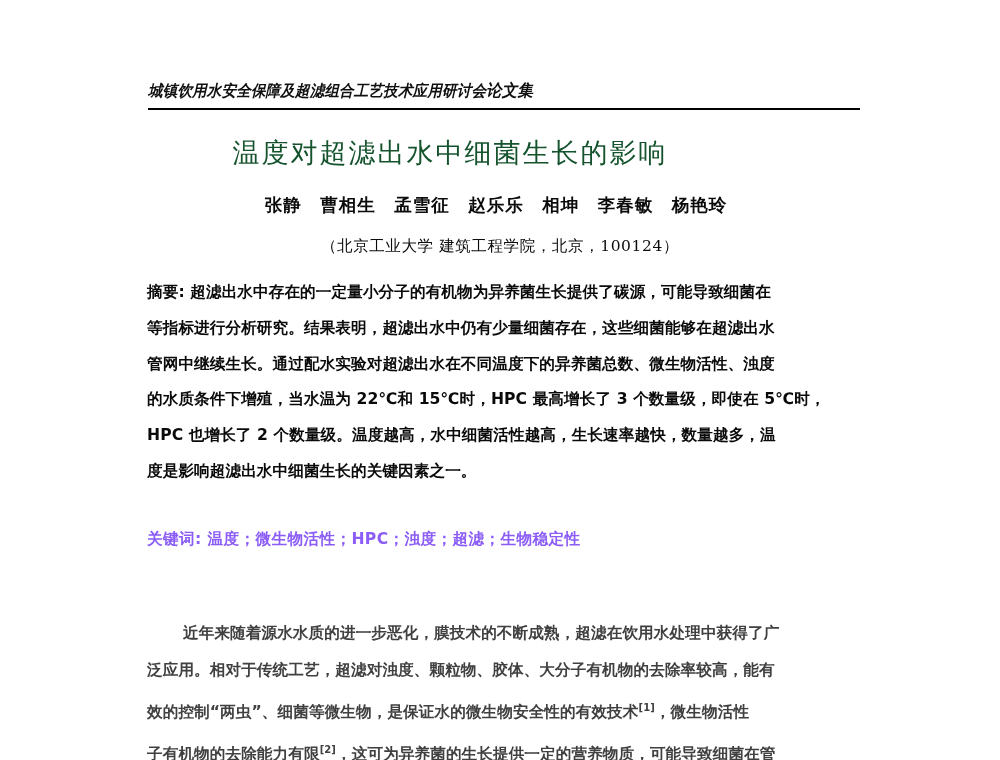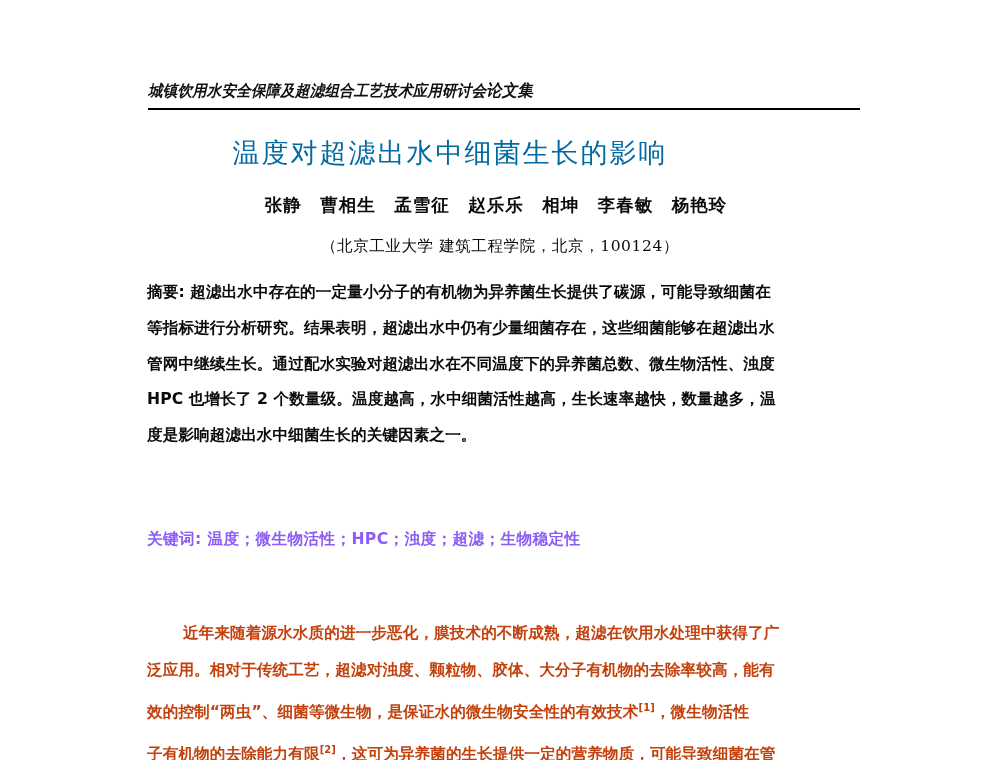--- a/index.html
+++ b/index.html
@@ -60,21 +60,21 @@
   .title {
     position: absolute;
     left: 0;
     top: 124px;
     width: 900px;
     text-align: center;
     font-family: "DejaVu Serif", serif;
     font-size: 27px;
     font-weight: 400;
     letter-spacing: 2px;
-    color: #0369a1;
+    color: #14532d;
   }
 
   
   .authors {
     position: absolute;
     left: 0;
     top: 182px;
     width: 992px;
     text-align: center;
     font-family: "DejaVu Sans", sans-serif;
@@ -135,21 +135,21 @@
     top: 604px;
     width: 726px;
   }
   .body-line {
     font-family: "DejaVu Sans", sans-serif;
     font-size: 15.6px;
     font-weight: 700;
     line-height: 37px;
     letter-spacing: 0.1px;
     white-space: nowrap;
-    color: #c2410c;
+    color: #404040;
   }
   .body-line.indent {
     text-indent: 36px;
   }
   sup {
     font-size: 10px;
     vertical-align: super;
     font-weight: 700;
   }
 </style>
@@ -166,20 +166,21 @@
   <div class="title">温度对超滤出水中细菌生长的影响</div>
 
   <div class="authors">张静　曹相生　孟雪征　赵乐乐　相坤　李春敏　杨艳玲</div>
 
   <div class="affiliation">（北京工业大学 建筑工程学院，北京，100124）</div>
 
   <div class="abstract">
     <div class="abs-line">摘要: 超滤出水中存在的一定量小分子的有机物为异养菌生长提供了碳源，可能导致细菌在</div>
     <div class="abs-line">等指标进行分析研究。结果表明，超滤出水中仍有少量细菌存在，这些细菌能够在超滤出水</div>
     <div class="abs-line">管网中继续生长。通过配水实验对超滤出水在不同温度下的异养菌总数、微生物活性、浊度</div>
+    <div class="abs-line">的水质条件下增殖，当水温为 22℃和 15℃时，HPC 最高增长了 3 个数量级，即使在 5℃时，</div>
     <div class="abs-line">HPC 也增长了 2 个数量级。温度越高，水中细菌活性越高，生长速率越快，数量越多，温</div>
     <div class="abs-line">度是影响超滤出水中细菌生长的关键因素之一。</div>
   </div>
 
   <div class="keywords">关键词: 温度；微生物活性；HPC；浊度；超滤；生物稳定性</div>
 
   <div class="body-para">
     <div class="body-line indent">近年来随着源水水质的进一步恶化，膜技术的不断成熟，超滤在饮用水处理中获得了广</div>
     <div class="body-line">泛应用。相对于传统工艺，超滤对浊度、颗粒物、胶体、大分子有机物的去除率较高，能有</div>
     <div class="body-line"><span>效的控制“两虫”、细菌等微生物，是保证水的微生物安全性的有效技术</span><sup>[1]</sup><span>，微生物活性</span></div>

